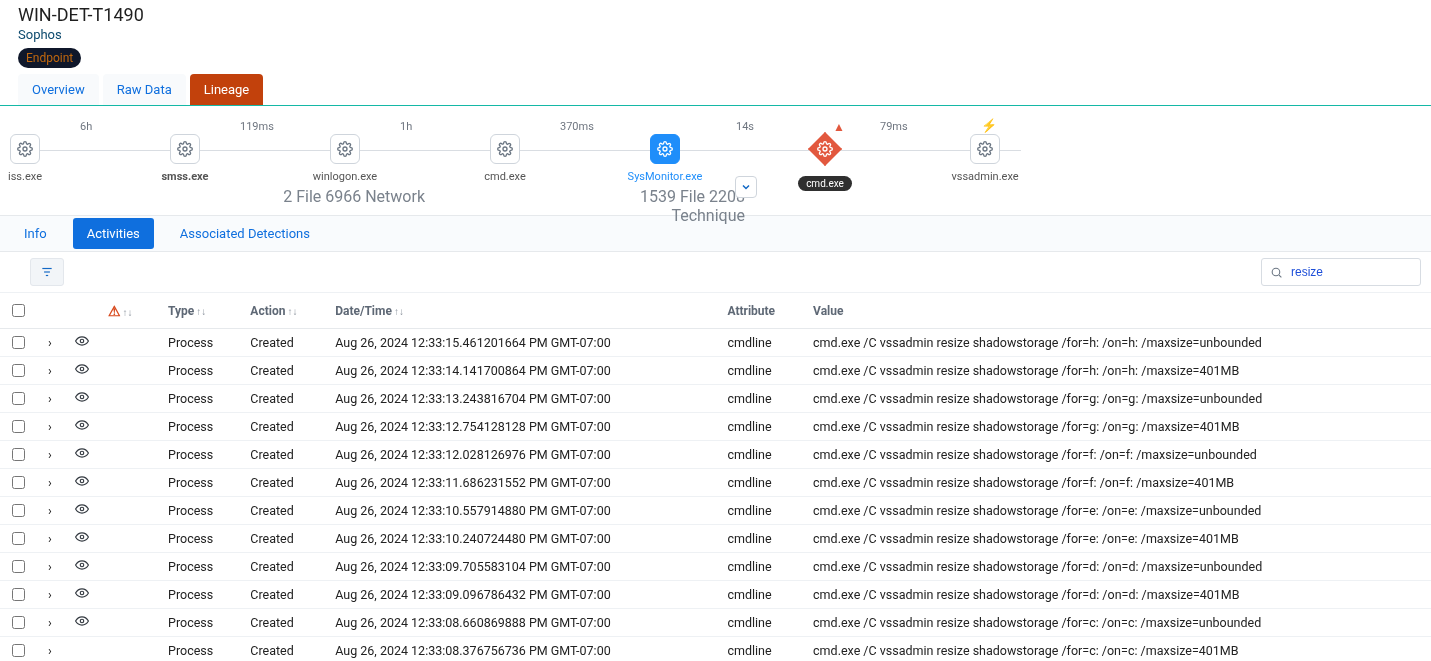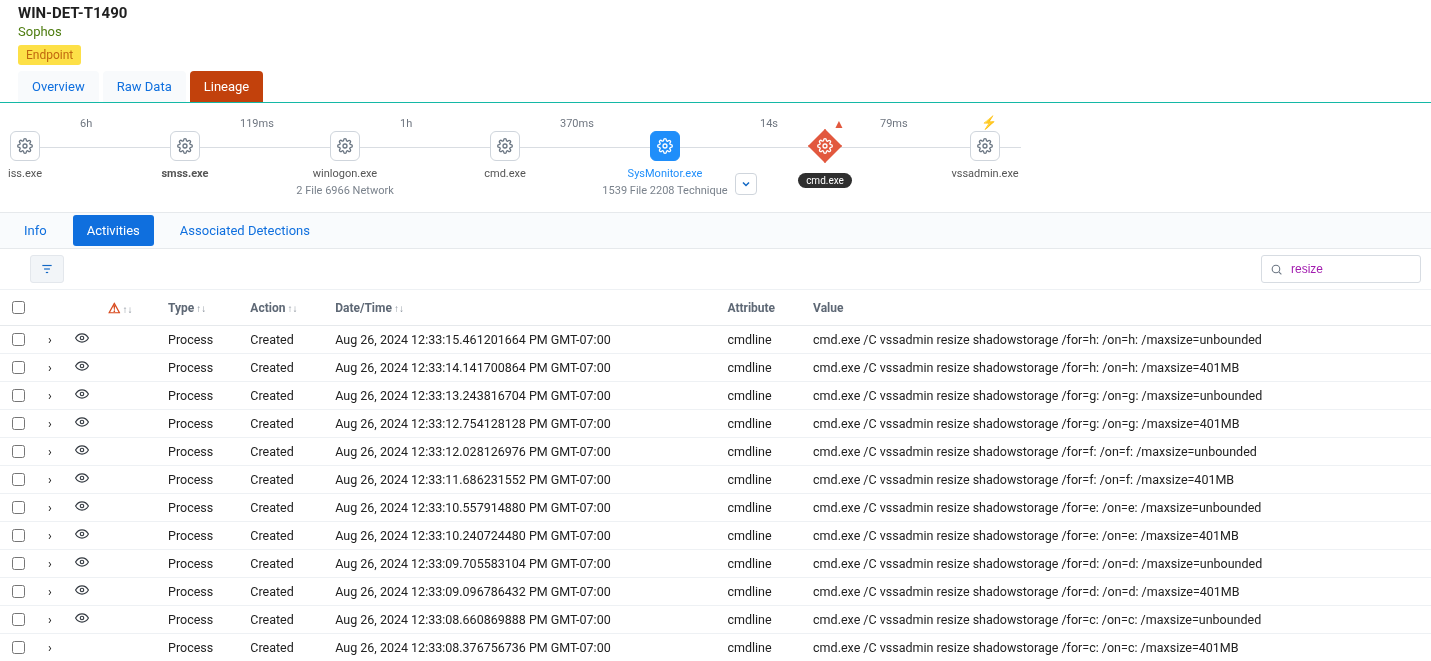--- a/index.html
+++ b/index.html
@@ -1,38 +1,38 @@
 <!DOCTYPE html>
 <html><head>
 <meta charset="utf-8">
 <style>
   * { box-sizing: border-box; }
   html, body { margin:0; padding:0; font-family: -apple-system, BlinkMacSystemFont, "Segoe UI", Roboto, Arial, sans-serif; font-size:13px; color:#1f1f1f; background:#fff; }
   .page { width:1431px; }
 
   
   .hdr { padding:4px 18px 0 18px; }
-  .hdr-title { font-weight:700; font-size:15px; }
-  .hdr-sub   { font-size:13px; color:#4d7c0f; margin-top:2px; }
-  .badge-endpoint { display:inline-block; margin-top:6px; background:#fde047; color:#c0670e; border-radius:3px; padding:3px 8px; font-size:12px; }
+  .hdr-title { font-weight:400; font-size:18px; }
+  .hdr-sub   { font-size:13px; color:#0c4a6e; margin-top:2px; }
+  .badge-endpoint { display:inline-block; margin-top:6px; background:#0f172a; color:#c0670e; border-radius:10px; padding:3px 8px; font-size:12px; }
 
   
   .top-tabs { display:flex; align-items:center; padding:6px 18px 0 18px; border-bottom:1px solid #14b8a6; gap:4px; }
   .top-tab  { padding:8px 14px; font-size:13px; color:#0f6fde; border-radius:4px 4px 0 0; cursor:pointer; background:#f8fafc; }
   .top-tab.active { background:#c2410c; color:#fff; }
 
   
   .lineage-wrap { position:relative; height:110px; border-bottom:1px solid #e6e9ec; }
   
   .lineage-line { position:absolute; top:44px; left:10px; right:410px; height:1px; background:#d9dde2; }
   .node { position:absolute; top:10px; width:160px; text-align:center; }
   .node-icon { width:30px; height:30px; border:1px solid #cfd5dc; border-radius:6px; display:flex; align-items:center; justify-content:center; margin:18px auto 6px auto; background:#fff; }
   .node-icon svg { stroke:#6b7683; }
   .node-label { font-size:11px; color:#555; }
-  .node-stats { font-size:11px; color:#7a828c; margin-top:4px; }
+  .node-stats { font-size:16px; color:#7a828c; margin-top:4px;text-align:right; }
   .node-delay { position:absolute; top:14px; font-size:11px; color:#6f7680; }
   .node-icon.blue  { background:#1f8efa; border-color:#1f8efa; }
   .node-icon.blue svg { stroke:#fff; }
   .node-icon.red   { background:#e2583e; border-color:#e2583e; border-radius:8px; transform:rotate(0deg); width:34px; height:34px; margin-top:16px; clip-path: polygon(50% 0,100% 50%,50% 100%,0 50%); border-radius:0; }
   .node-icon.red svg { stroke:#fff; }
   .pill-dark { display:inline-block; margin-top:4px; background:#2f2f2f; color:#fff; border-radius:10px; padding:2px 8px; font-size:10px; }
   .alert-tri { position:absolute; top:4px; left:50%; margin-left:8px; color:#e2583e; font-size:12px; }
   .lightning { position:absolute; top:2px; left:50%; margin-left:-4px; color:#e2583e; font-size:13px; }
   .chevbtn { position:absolute; top:70px; width:22px; height:22px; border:1px solid #cfd5dc; border-radius:4px; display:flex; align-items:center; justify-content:center; color:#1268c5; background:#fff; cursor:pointer; font-size:12px;}
 
@@ -40,21 +40,21 @@
   .sub-tabs { display:flex; align-items:center; padding:0 10px; border-bottom:1px solid #e6e9ec; background:#f9fbfd; gap:12px; min-height:36px; }
   .sub-tab  { padding:8px 14px; font-size:13px; color:#0f6fde; cursor:pointer; }
   .sub-tab.active { background:#0f6fde; color:#fff; border-radius:3px; }
 
   
   .filter-row { display:flex; align-items:center; padding:6px 10px; border-bottom:1px solid #eef1f4; }
   .filter-btn { width:34px; height:28px; border:1px solid #e3e7ec; border-radius:3px; display:flex; align-items:center; justify-content:center; background:#f2f5f8; cursor:pointer; margin-left:20px;}
   .filter-btn svg { stroke:#1268c5; }
   .spacer { flex:1; }
   .search { border:1px solid #d7dce2; border-radius:3px; height:28px; display:flex; align-items:center; padding:0 8px; width:160px; color:#6b7683;}
-  .search input { border:none; outline:none; font-size:12px; width:110px; margin-left:6px; color:#a21caf;}
+  .search input { border:none; outline:none; font-size:12px; width:110px; margin-left:6px; color:#1d4ed8;}
 
   
   table.tbl { width:100%; border-collapse:collapse; }
   table.tbl th { text-align:left; font-size:12px; color:#5e6875; font-weight:700; padding:8px 8px; border-bottom:1px solid #e6e9ec; background:#fff;}
   table.tbl td { font-size:12.5px; color:#222; padding:4px 8px; border-bottom:1px solid #eef1f4; white-space:nowrap;}
   .sort { color:#8a929c; font-size:10px; margin-left:2px;}
   .warn-ico { color:#d84b1f; font-size:14px; }
   .col-cb  { width:28px; text-align:center;}
   .col-exp { width:28px; text-align:center; color:#5e6875; cursor:pointer;}
   .col-eye { width:36px; text-align:center;}
@@ -133,21 +133,21 @@
           <div class="node-label" style="color:#1f8efa;">SysMonitor.exe</div>
           <div class="node-stats">1539 File   2208 Technique</div>
         </div>
         <div class="node-delay" style="left: 560px;">370ms</div>
         <div class="node" style="left: 745px;"><span class="alert-tri">▲</span><div class="node-icon red">
             <svg width="16" height="16" viewBox="0 0 24 24" fill="none" stroke-width="2">
               <circle cx="12" cy="12" r="3"></circle>
               <path d="M19.4 15a1.7 1.7 0 0 0 .34 1.87l.06.06a2 2 0 1 1-2.83 2.83l-.06-.06a1.7 1.7 0 0 0-1.87-.34 1.7 1.7 0 0 0-1 1.55V21a2 2 0 1 1-4 0v-.09a1.7 1.7 0 0 0-1-1.55 1.7 1.7 0 0 0-1.87.34l-.06.06a2 2 0 1 1-2.83-2.83l.06-.06a1.7 1.7 0 0 0 .34-1.87 1.7 1.7 0 0 0-1.55-1H3a2 2 0 1 1 0-4h.09a1.7 1.7 0 0 0 1.55-1 1.7 1.7 0 0 0-.34-1.87l-.06-.06A2 2 0 1 1 7.07 4.2l.06.06a1.7 1.7 0 0 0 1.87.34H9a1.7 1.7 0 0 0 1-1.55V3a2 2 0 1 1 4 0v.09a1.7 1.7 0 0 0 1 1.55 1.7 1.7 0 0 0 1.87-.34l.06-.06a2 2 0 1 1 2.83 2.83l-.06.06a1.7 1.7 0 0 0-.34 1.87V9a1.7 1.7 0 0 0 1.55 1H21a2 2 0 1 1 0 4h-.09a1.7 1.7 0 0 0-1.55 1z"></path>
             </svg>
           </div><span class="pill-dark">cmd.exe</span></div>
-        <div class="node-delay" style="left: 760px; text-align: center;">14s</div>
+        <div class="node-delay" style="left: 736px; text-align: center;">14s</div>
         <div class="node" style="left: 905px;">
           <span class="lightning">⚡</span>
           <div class="node-icon">
             <svg width="16" height="16" viewBox="0 0 24 24" fill="none" stroke-width="2">
               <circle cx="12" cy="12" r="3"></circle>
               <path d="M19.4 15a1.7 1.7 0 0 0 .34 1.87l.06.06a2 2 0 1 1-2.83 2.83l-.06-.06a1.7 1.7 0 0 0-1.87-.34 1.7 1.7 0 0 0-1 1.55V21a2 2 0 1 1-4 0v-.09a1.7 1.7 0 0 0-1-1.55 1.7 1.7 0 0 0-1.87.34l-.06.06a2 2 0 1 1-2.83-2.83l.06-.06a1.7 1.7 0 0 0 .34-1.87 1.7 1.7 0 0 0-1.55-1H3a2 2 0 1 1 0-4h.09a1.7 1.7 0 0 0 1.55-1 1.7 1.7 0 0 0-.34-1.87l-.06-.06A2 2 0 1 1 7.07 4.2l.06.06a1.7 1.7 0 0 0 1.87.34H9a1.7 1.7 0 0 0 1-1.55V3a2 2 0 1 1 4 0v.09a1.7 1.7 0 0 0 1 1.55 1.7 1.7 0 0 0 1.87-.34l.06-.06a2 2 0 1 1 2.83 2.83l-.06.06a1.7 1.7 0 0 0-.34 1.87V9a1.7 1.7 0 0 0 1.55 1H21a2 2 0 1 1 0 4h-.09a1.7 1.7 0 0 0-1.55 1z"></path>
             </svg>
           </div>
           <div class="node-label" style="">vssadmin.exe</div>
         </div>

